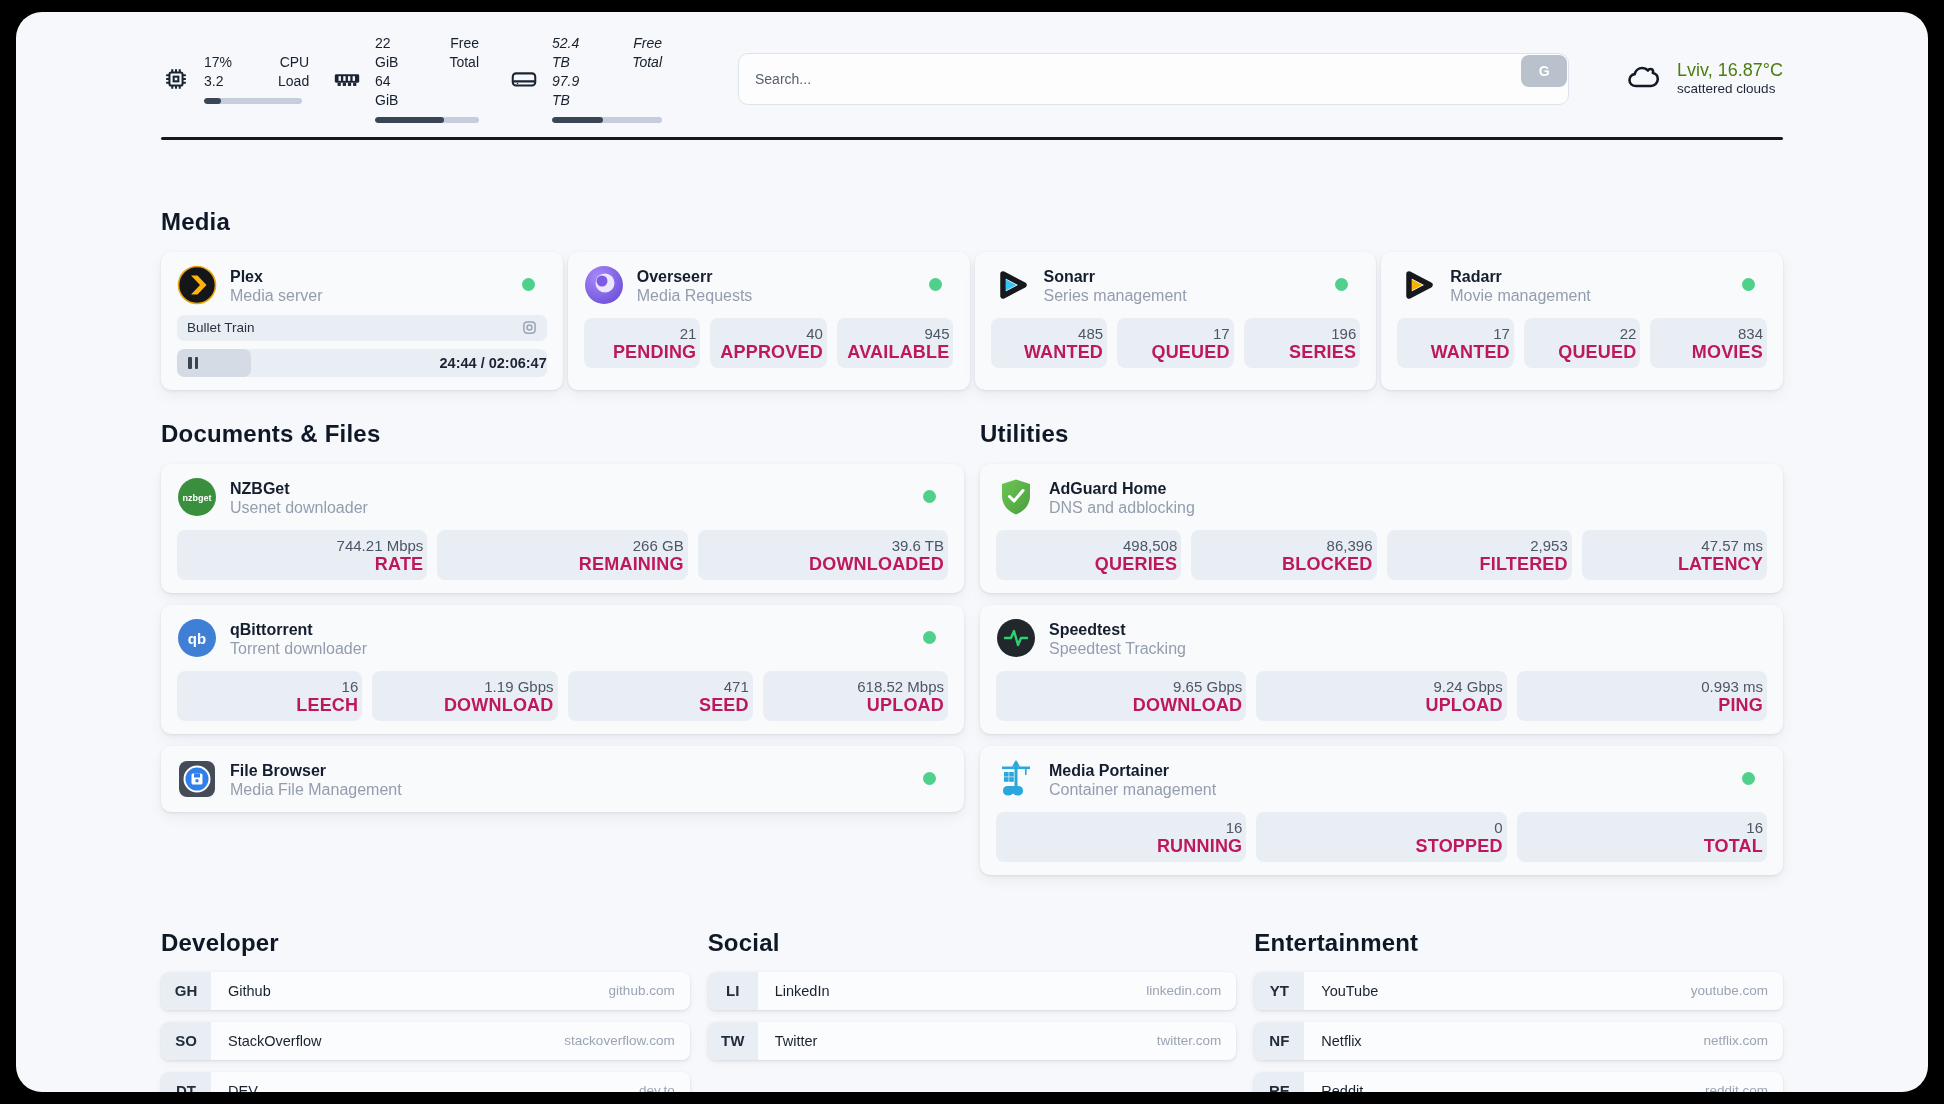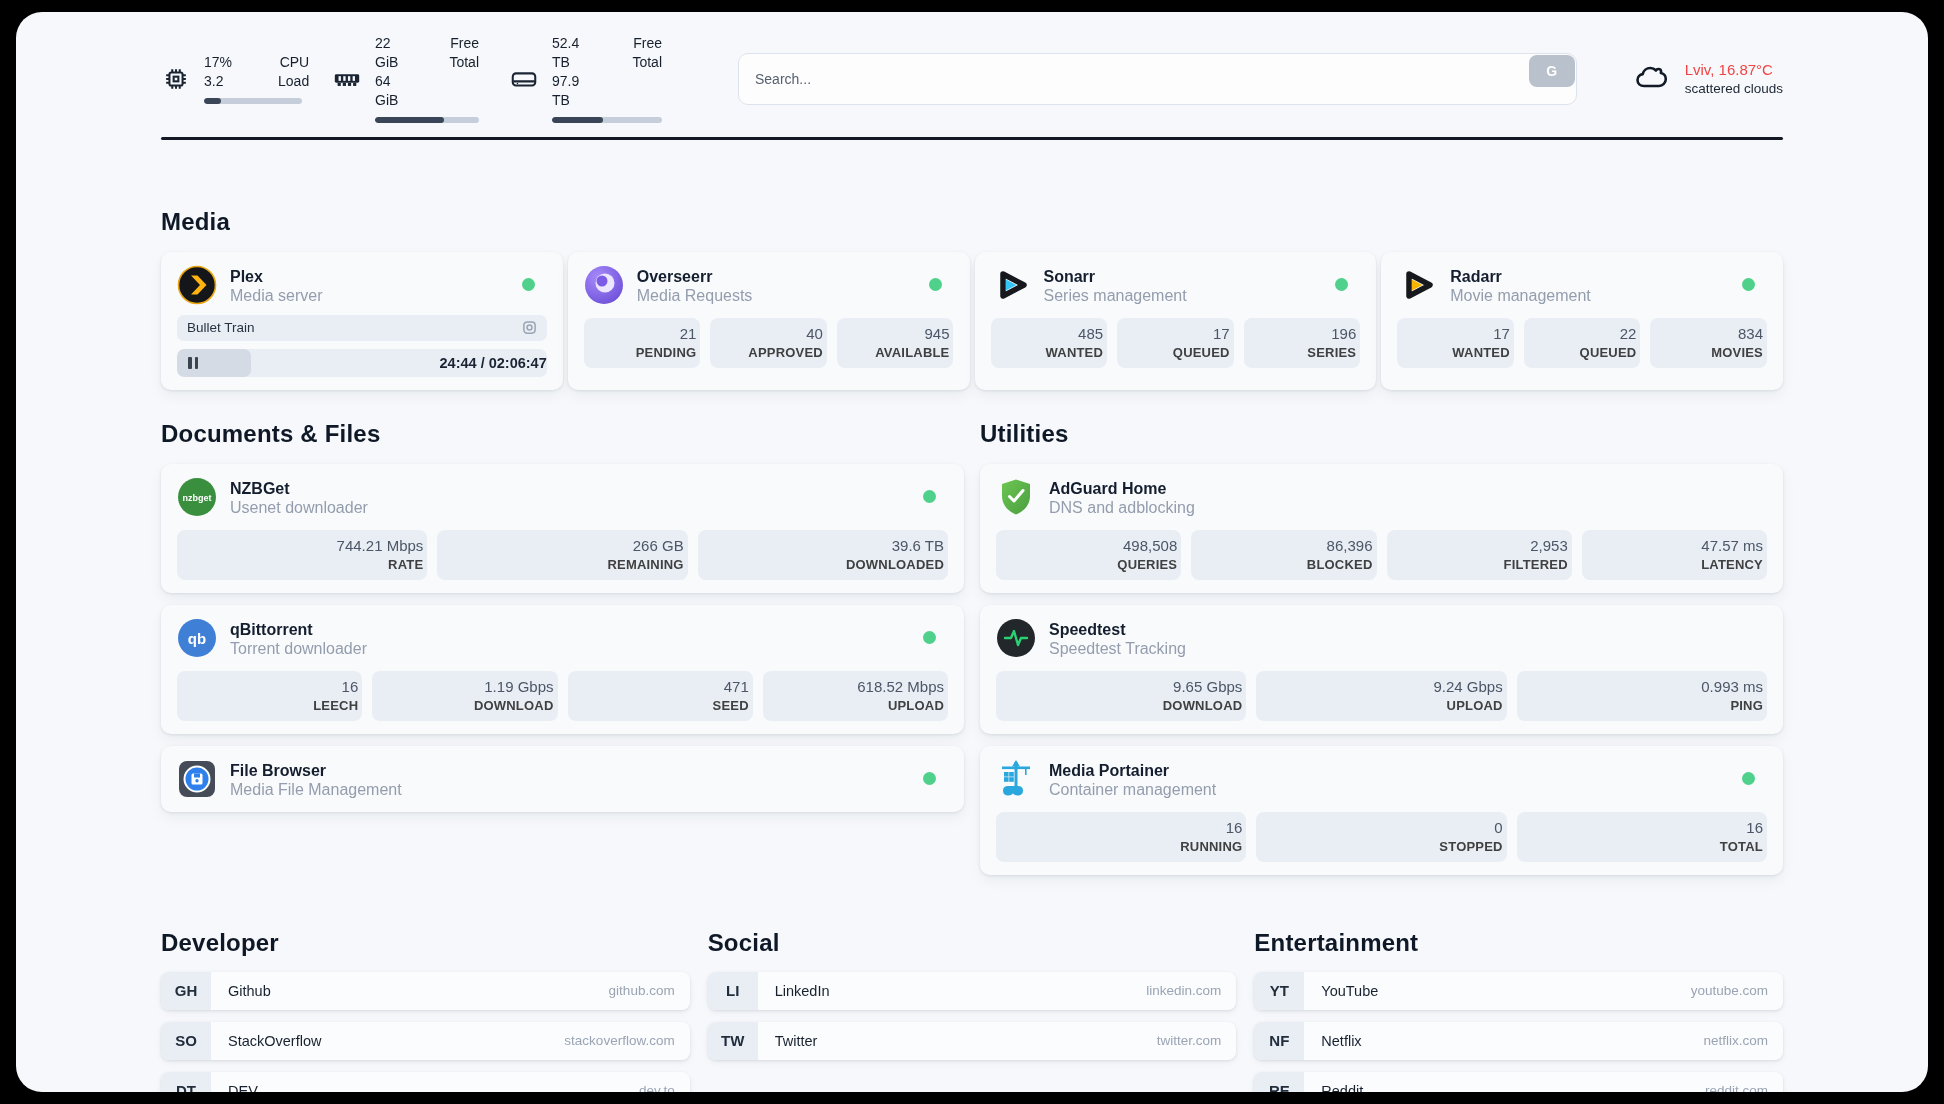--- a/index.html
+++ b/index.html
@@ -29,21 +29,21 @@
     font-family:"Liberation Sans", sans-serif; outline:none;
   }
   .search-input::placeholder { color:#56606e; }
   .search-btn {
     position:absolute; right:2px; top:2px; width:46px; height:32px; border:none;
     border-radius:8px; background:#b9c1cc; color:#fff; font-size:14px; font-weight:700;
     cursor:pointer; font-family:"Liberation Sans", sans-serif;
   }
   .weather { display:flex; align-items:center; gap:12px; }
   .weather-text { display:flex; flex-direction:column; }
-  .weather-loc { font-size:15px; color:#ef4444; font-weight:500; line-height:20px; }
+  .weather-loc { font-size:18px; color:#4d7c0f; font-weight:500; line-height:20px; }
   .weather-cond { font-size:13.5px; color:#1c2634; line-height:18px; }
 
   .divider { margin-top:14px; height:2.5px; background:#141923; border-radius:2px; }
 
   
   .section-title { font-size:24px; font-weight:600; color:#0f1826; letter-spacing:.2px; }
   .media-title { margin-top:68px; }
   .cards-row { margin-top:16px; display:grid; grid-template-columns:repeat(4,1fr); gap:5px; }
 
   .card {
@@ -53,21 +53,21 @@
   .card-head { display:flex; align-items:center; gap:13px; }
   .app-icon { width:40px; height:40px; flex:0 0 auto; }
   .app-meta { display:flex; flex-direction:column; }
   .app-name { font-size:16px; font-weight:600; color:#141e2e; line-height:21px; }
   .app-desc { font-size:16px; color:#939dad; line-height:17px; }
   .status-dot { width:13px; height:13px; border-radius:50%; background:#4fd18b; margin-left:auto; margin-right:12px; }
 
   .stats { display:flex; gap:10px; margin-top:13px; }
   .stat { flex:1; background:#e9eef5; border-radius:8px; text-align:right; padding:6px 4px 7px; }
   .stat-value { font-size:15px; color:#4c5666; line-height:20px; }
-  .stat-label { font-size:13px; font-weight:700; color:#404040; line-height:17px; letter-spacing:.2px; }
+  .stat-label { font-size:18px; font-weight:700; color:#be185d; line-height:17px; letter-spacing:.2px; }
 
   
   .media-pill { margin-top:10px; background:#e9eef5; border-radius:7px; height:26px; display:flex; align-items:center; padding:0 10px; }
   .media-pill-title { font-size:13.5px; color:#27313f; }
   .media-pill .pill-icon { margin-left:auto; display:flex; }
   .progress-pill { margin-top:8px; background:#e9eef5; border-radius:7px; height:28px; position:relative; display:flex; align-items:center; overflow:hidden; }
   .progress-fill { position:absolute; left:0; top:0; bottom:0; background:#d5dbe5; border-radius:7px; }
   .pause-btn { position:relative; z-index:1; background:none; border:none; padding:0 0 0 11px; display:flex; gap:3px; cursor:pointer; }
   .pause-btn i { width:3.5px; height:12px; background:#39424f; border-radius:1px; display:block; }
   .progress-time { position:relative; z-index:1; margin-left:auto; font-size:14.5px; font-weight:600; color:#1b2433; }
@@ -155,21 +155,21 @@
       </div>
 
       <div class="hw-group">
         <span class="hw-icon">
           <svg width="30" height="30" viewBox="0 0 32 32" fill="none" stroke="#1b2433" stroke-width="2.2">
             <rect x="4" y="10" width="24" height="13" rx="3.5"></rect>
             <path d="M4.5 18.5h23"></path>
             <circle cx="9" cy="20.8" r="0.8" fill="#1b2433" stroke="none"></circle>
           </svg>
         </span>
-        <div class="hw-body" style="width:110px;">
+        <div class="hw-body" style="width:110px;font-style:italic;">
           <div class="hw-rows">
             <div class="hw-col">
               <span>52.4 TB</span>
               <span>97.9 TB</span>
             </div>
             <div class="hw-col right">
               <span>Free</span>
               <span>Total</span>
             </div>
           </div>

